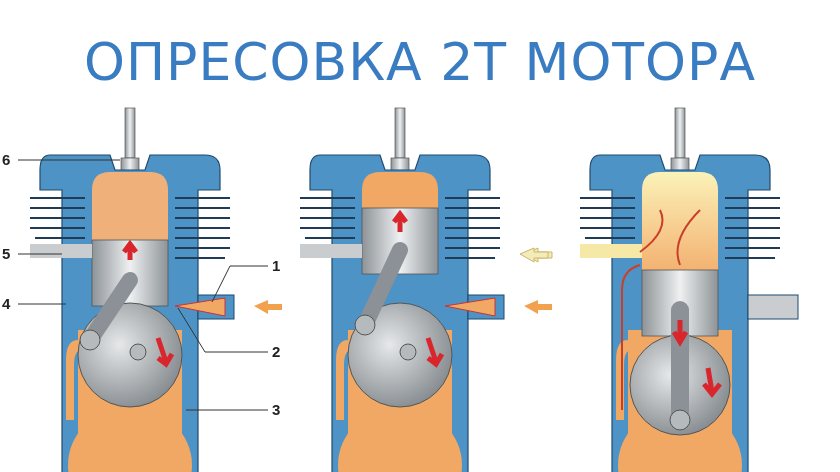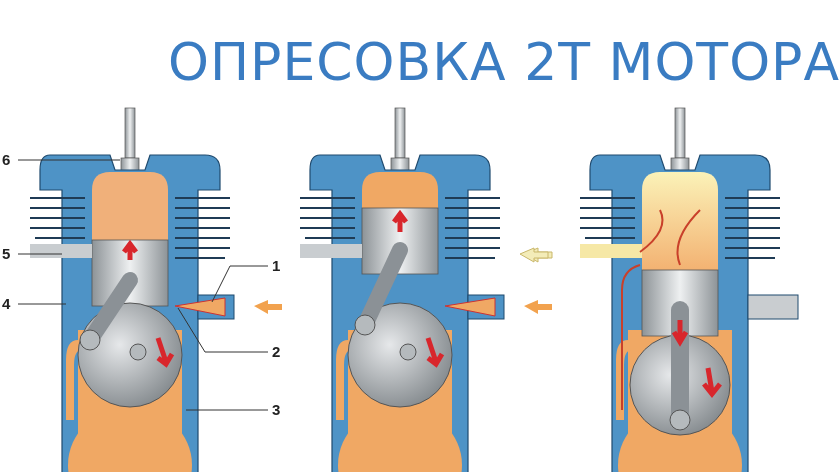--- a/index.html
+++ b/index.html
@@ -1,17 +1,17 @@
 <!DOCTYPE html>
 <html><head>
 <meta charset="utf-8">
 <style>
   html,body{margin:0;padding:0;background:#ffffff;}
   body{width:840px;height:472px;position:relative;overflow:hidden;font-family:"DejaVu Sans",sans-serif;}
-  .title{position:absolute;left:0;top:32px;width:840px;text-align:right;color:#3a7cc2;font-size:52px;letter-spacing:1px;font-family:"DejaVu Sans",sans-serif;font-weight:normal;}
+  .title{position:absolute;left:0;top:32px;width:840px;text-align:center;color:#3a7cc2;font-size:52px;letter-spacing:1px;font-family:"DejaVu Sans",sans-serif;font-weight:normal;}
   svg{position:absolute;left:0;top:0;}
   .lbl{font-family:"Liberation Sans",sans-serif;font-weight:bold;font-size:15px;fill:#222;}
 </style>
 </head>
 <body>
 
 <div class="title">ОПРЕСОВКА 2Т МОТОРА</div>
 
 <svg width="840" height="472" viewBox="0 0 840 472">
   <defs>

